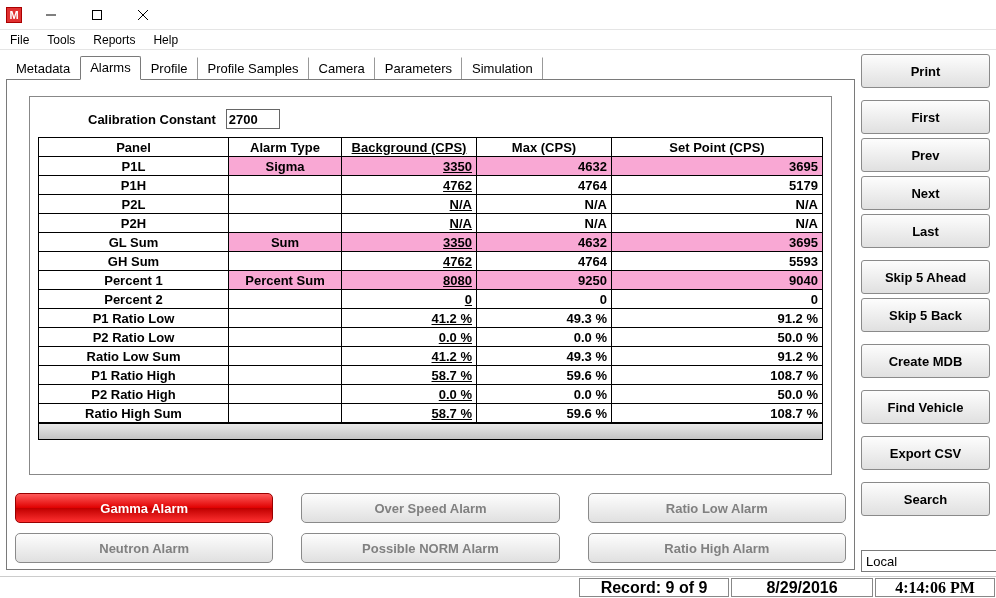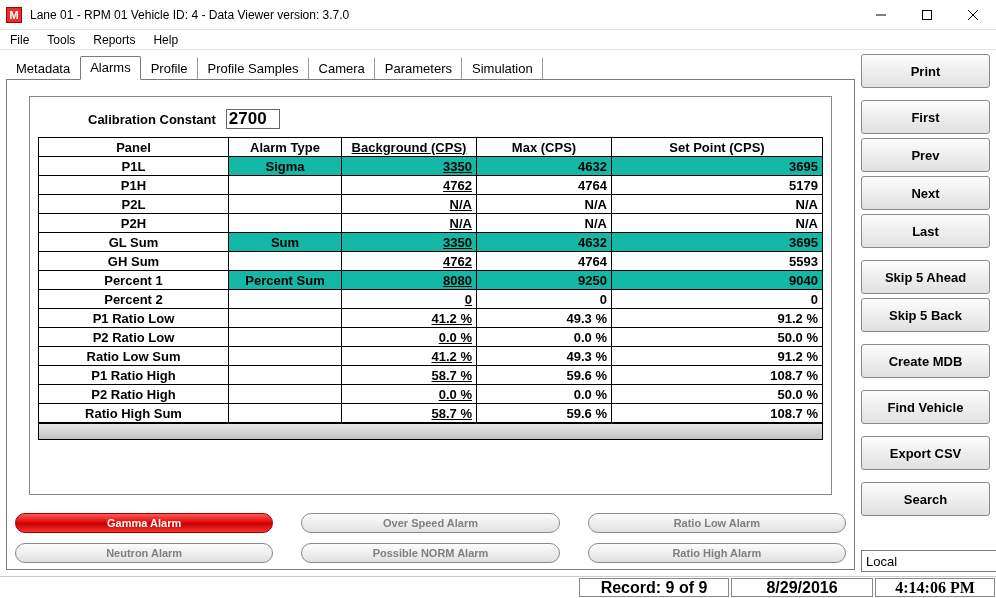--- a/index.html
+++ b/index.html
@@ -122,21 +122,21 @@
     align-items: center;
     margin: 0 0 8px 50px;
     font-size: 13px;
     font-weight: bold;
   }
   .calib-row input {
     margin-left: 10px;
     width: 54px;
     height: 20px;
     font-family: inherit;
-    font-size: 17px;
+    font-size: 13px;
     font-weight: bold;
     padding: 0 2px;
     border: 1px solid #666;
   }
   .grid {
     border: 1px solid #000;
     display: flex;
     flex-direction: column;
     font-size: 13px;
   }
@@ -154,47 +154,47 @@
     overflow: hidden;
     white-space: nowrap;
   }
   .cell:last-child { border-right: none; }
   .c1 { width: 190px; justify-content: center; font-weight: bold; }
   .c2 { width: 113px; justify-content: center; font-weight: bold; }
   .c3 { width: 135px; justify-content: flex-end; font-weight: bold; text-decoration: underline; }
   .c4 { width: 135px; justify-content: flex-end; font-weight: bold; }
   .c5 { flex: 1; justify-content: flex-end; font-weight: bold; }
   .header .cell { justify-content: center; }
-  .red { background: #14b8a6; }
+  .red { background: #f9a8d4; }
   .grid-footer {
     height: 16px;
     background: linear-gradient(#e8e8e8,#c4c4c4);
     border-top: 1px solid #000;
   }
   
   .alarm-row {
     display: flex;
     padding: 6px 8px;
     gap: 28px;
   }
   .alarm-col {
     display: flex;
     flex-direction: column;
     gap: 10px;
     flex: 1;
   }
   .alarm-btn {
-    height: 20px;
+    height: 30px;
     border: 1px solid #8a8a8a;
-    border-radius: 13px;
+    border-radius: 5px;
     display: flex;
     align-items: center;
     justify-content: center;
     font-weight: bold;
-    font-size: 11px;
+    font-size: 13px;
     color: #808080;
     background: linear-gradient(#fdfdfd,#e0e0e0);
     cursor: default;
   }
   .alarm-btn.active {
     background: linear-gradient(#ff5a5a,#e00000 50%,#c00000 51%,#ff3030);
     color: #fff;
     border-color: #900;
   }
   
@@ -242,21 +242,20 @@
     font-size: 13px;
     border: 1px solid #7a7a7a;
     background: #fff;
   }
 </style>
 </head>
 <body>
 
 <div class="titlebar">
   <span class="app-icon">M</span>
-  <span class="title">Lane 01 - RPM 01  Vehicle ID: 4 - Data Viewer     version: 3.7.0</span>
   <div class="winbtn">
     <svg viewBox="0 0 12 12">
         <line x1="1" y1="6" x2="11" y2="6" stroke="currentColor" stroke-width="1"></line>
       </svg>
   </div>
   <div class="winbtn">
     <svg viewBox="0 0 12 12">
         <rect x="1.5" y="1.5" width="9" height="9" fill="none" stroke="currentColor" stroke-width="1"></rect>
       </svg>
   </div>

